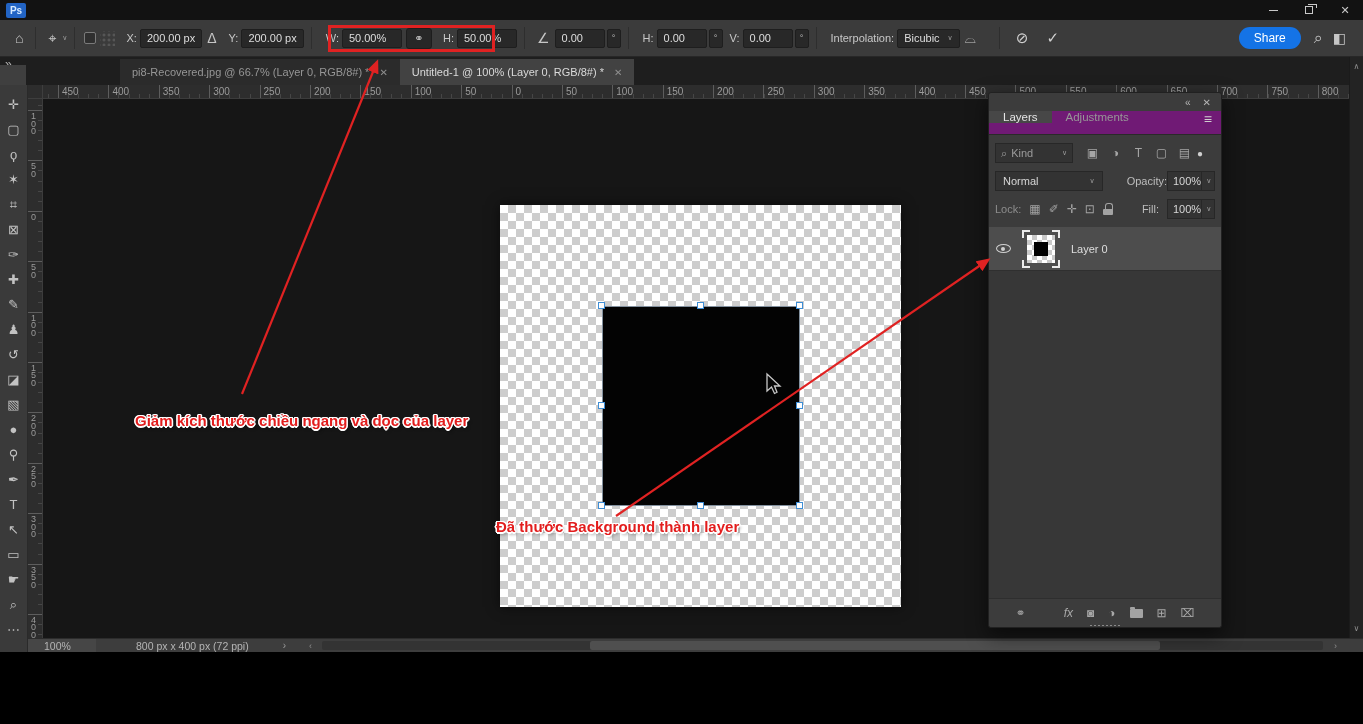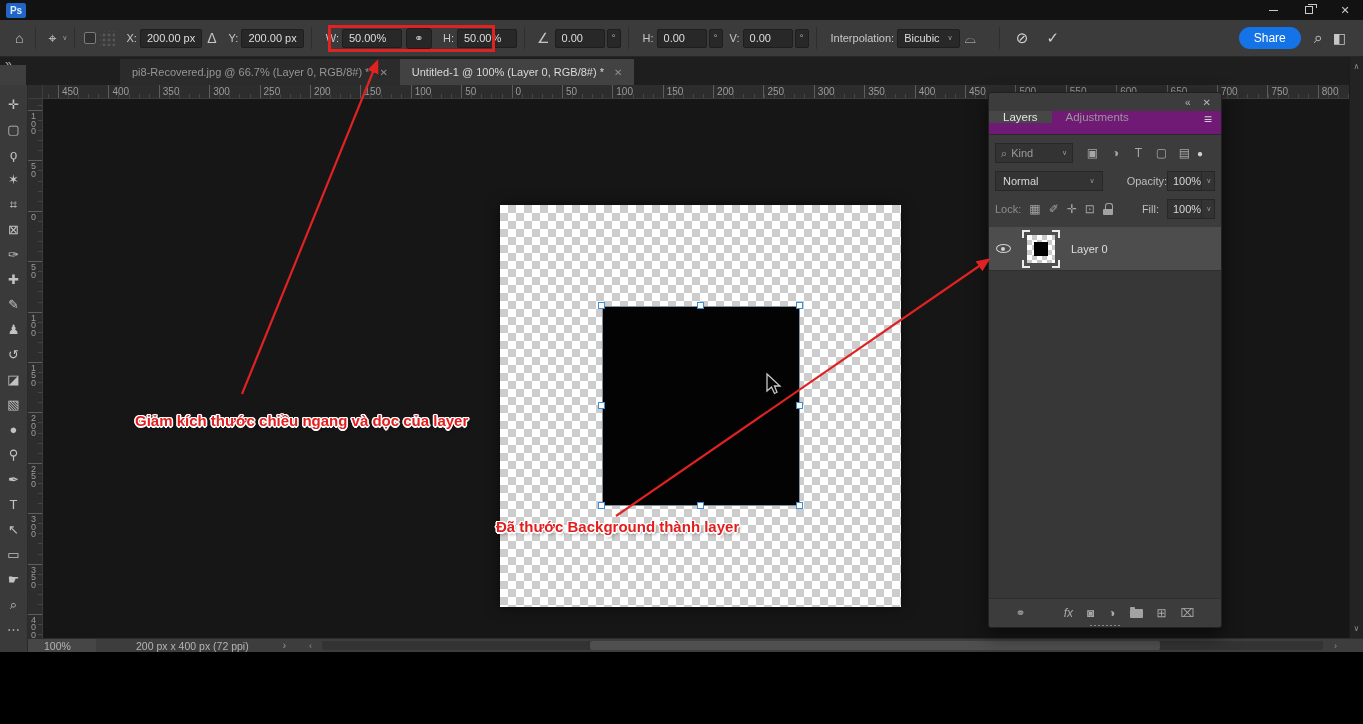--- a/index.html
+++ b/index.html
@@ -414,21 +414,21 @@
       <span class="pb">◑</span>
       <span class="css-folder"></span>
       <span class="pb">⊞</span>
       <span class="pb">⌧</span>
       <span class="resize-dots"></span>
     </div>
   </div>
 
   <div class="statusbar">
     <span class="zoom-seg">100%</span>
-    <span class="doc-seg">200 px x 400 px (72 ppi)</span>
+    <span class="doc-seg">800 px x 400 px (72 ppi)</span>
     <span class="status-chevron">›</span>
     <span class="sc-left">‹</span>
     <span class="scrolltrack">
       <span class="scrollthumb"></span>
     </span>
     <span class="sc-right">›</span>
   </div>
 
   <div class="red-box"></div>
   <div class="anno anno1">Giảm kích thước chiều ngang và dọc của layer</div>

